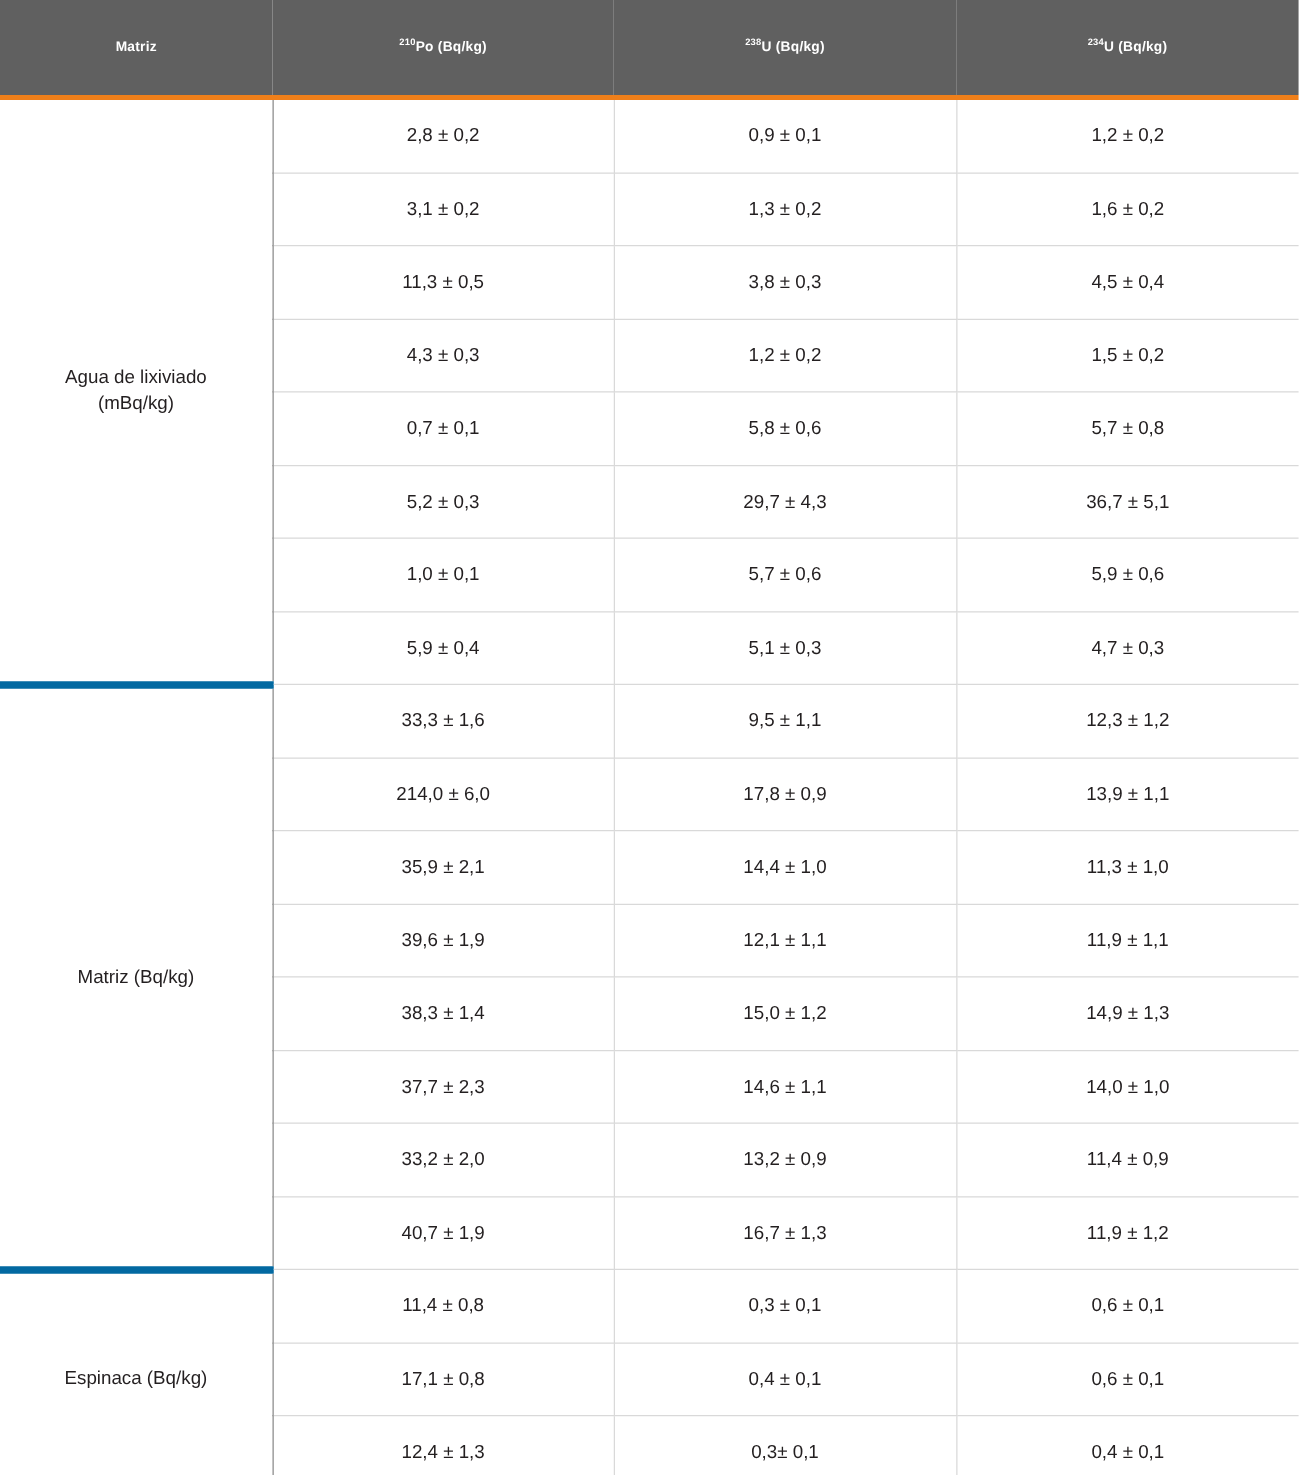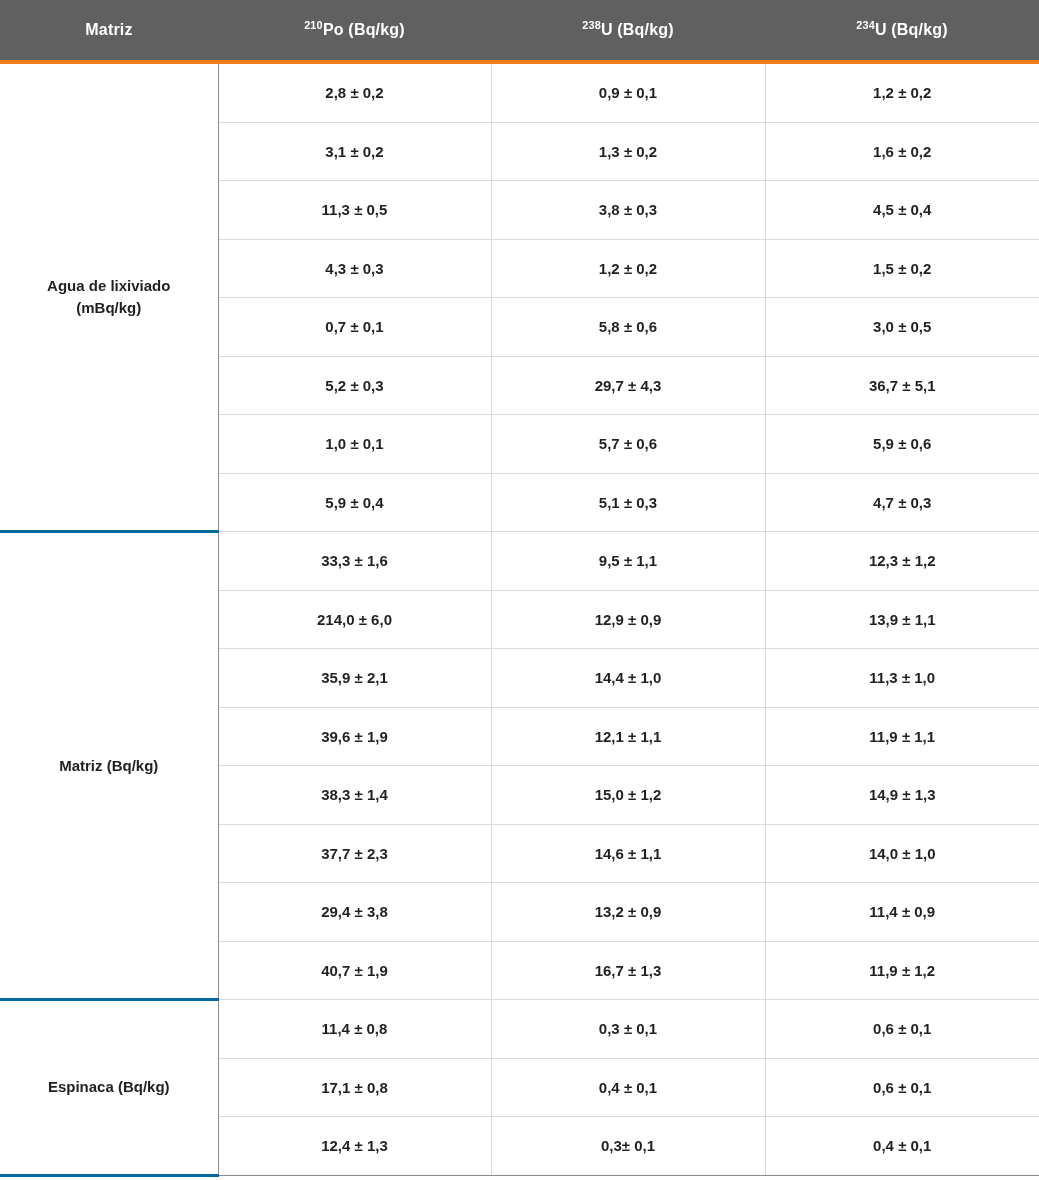--- a/index.html
+++ b/index.html
@@ -20,23 +20,23 @@
     table-layout: fixed;
   }
   .data-table col.c0 { width: 218px; }
   .data-table col.c1 { width: 273px; }
   .data-table col.c2 { width: 274px; }
   .data-table col.c3 { width: 274px; }
 
   thead th {
     background: #606060;
     color: #ffffff;
-    font-size: 16px;
+    font-size: 11px;
     font-weight: bold;
-    height: 60px;
+    height: 76px;
     text-align: center;
     vertical-align: middle;
     padding: 0;
     border: none;
     letter-spacing: 0.2px;
   }
   thead tr.accent-row td {
     padding: 0;
     height: 4px;
     background: #ef7f1a;
@@ -45,28 +45,27 @@
   tbody td {
     font-size: 15px;
     text-align: center;
     vertical-align: middle;
     height: 57.5px;
     padding: 0 6px;
     border-bottom: 1px solid #d9d9d9;
     border-right: 1px solid #d9d9d9;
     color: #231f20;
     background: #ffffff;
-    font-weight: bold;
   }
   tbody td:last-child {
     border-right: none;
   }
   tbody td.matrix-cell {
     border-right: 1px solid #8a8a8a;
-    border-bottom: 3px solid #0369a1;
+    border-bottom: 6px solid #0369a1;
     line-height: 1.45;
   }
   tbody tr.group-first td {
     border-top: none;
   }
   tbody tr.group-start td.value-cell {
     border-top: none;
   }
   
   tbody tr.group-sep td {
@@ -133,21 +132,21 @@
       <td class="value-cell">4,5 ± 0,4</td>
     </tr>
     <tr>
       <td class="value-cell">4,3 ± 0,3</td>
       <td class="value-cell">1,2 ± 0,2</td>
       <td class="value-cell">1,5 ± 0,2</td>
     </tr>
     <tr>
       <td class="value-cell">0,7 ± 0,1</td>
       <td class="value-cell">5,8 ± 0,6</td>
-      <td class="value-cell">3,0 ± 0,5</td>
+      <td class="value-cell">5,7 ± 0,8</td>
     </tr>
     <tr>
       <td class="value-cell">5,2 ± 0,3</td>
       <td class="value-cell">29,7 ± 4,3</td>
       <td class="value-cell">36,7 ± 5,1</td>
     </tr>
     <tr>
       <td class="value-cell">1,0 ± 0,1</td>
       <td class="value-cell">5,7 ± 0,6</td>
       <td class="value-cell">5,9 ± 0,6</td>
@@ -161,21 +160,21 @@
     <tr class="group-sep">
       <td class="matrix-cell" rowspan="8">
         <div>Matriz (Bq/kg)</div>
       </td>
       <td class="value-cell">33,3 ± 1,6</td>
       <td class="value-cell">9,5 ± 1,1</td>
       <td class="value-cell">12,3 ± 1,2</td>
     </tr>
     <tr>
       <td class="value-cell">214,0 ± 6,0</td>
-      <td class="value-cell">12,9 ± 0,9</td>
+      <td class="value-cell">17,8 ± 0,9</td>
       <td class="value-cell">13,9 ± 1,1</td>
     </tr>
     <tr>
       <td class="value-cell">35,9 ± 2,1</td>
       <td class="value-cell">14,4 ± 1,0</td>
       <td class="value-cell">11,3 ± 1,0</td>
     </tr>
     <tr>
       <td class="value-cell">39,6 ± 1,9</td>
       <td class="value-cell">12,1 ± 1,1</td>
@@ -185,21 +184,21 @@
       <td class="value-cell">38,3 ± 1,4</td>
       <td class="value-cell">15,0 ± 1,2</td>
       <td class="value-cell">14,9 ± 1,3</td>
     </tr>
     <tr>
       <td class="value-cell">37,7 ± 2,3</td>
       <td class="value-cell">14,6 ± 1,1</td>
       <td class="value-cell">14,0 ± 1,0</td>
     </tr>
     <tr>
-      <td class="value-cell">29,4 ± 3,8</td>
+      <td class="value-cell">33,2 ± 2,0</td>
       <td class="value-cell">13,2 ± 0,9</td>
       <td class="value-cell">11,4 ± 0,9</td>
     </tr>
     <tr>
       <td class="value-cell">40,7 ± 1,9</td>
       <td class="value-cell">16,7 ± 1,3</td>
       <td class="value-cell">11,9 ± 1,2</td>
     </tr>
 
     <tr class="group-sep">

